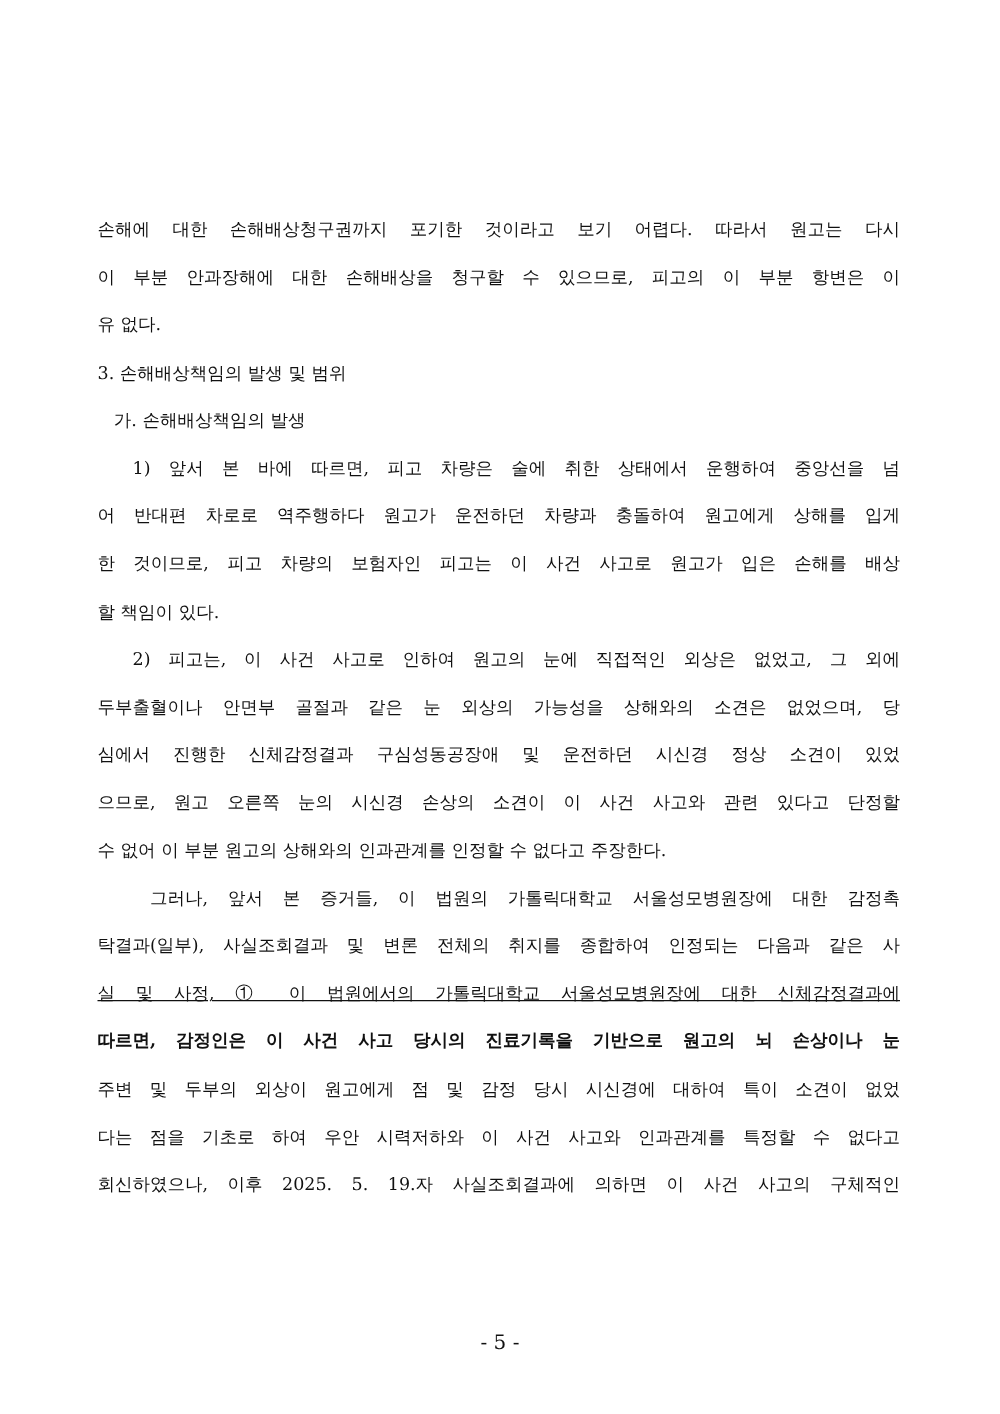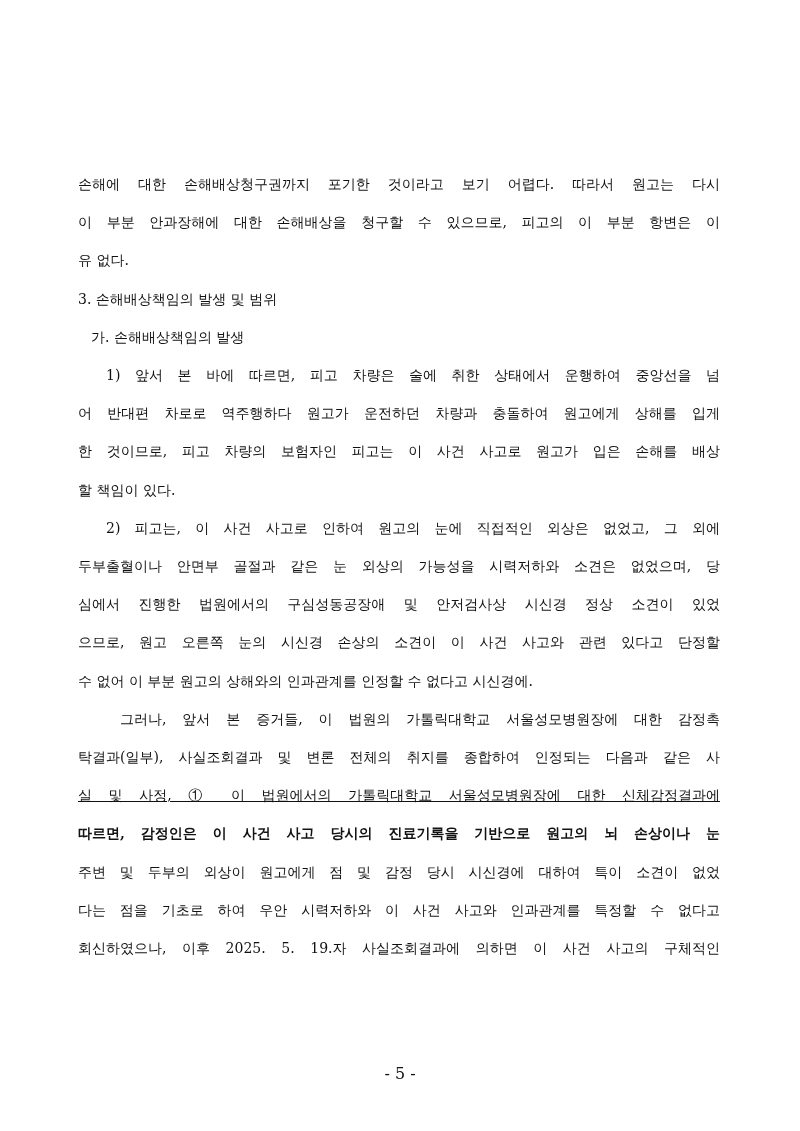--- a/index.html
+++ b/index.html
@@ -20,24 +20,24 @@
       <div class="line" style="top: 174px; left: 78px; width: 642px;">손해에 대한 손해배상청구권까지 포기한 것이라고 보기 어렵다. 따라서 원고는 다시</div>
       <div class="line" style="top: 212.2px; left: 78px; width: 642px;">이 부분 안과장해에 대한 손해배상을 청구할 수 있으므로, 피고의 이 부분 항변은 이</div>
       <div class="line last" style="top: 250.4px; left: 78px; width: 642px;">유 없다.</div>
       <div class="line last" style="top: 288.6px; left: 78px; width: 642px;">3. 손해배상책임의 발생 및 범위</div>
       <div class="line last" style="top: 326.8px; left: 91px; width: 629px;">가. 손해배상책임의 발생</div>
       <div class="line" style="top: 365px; left: 106px; width: 614px;">1) 앞서 본 바에 따르면, 피고 차량은 술에 취한 상태에서 운행하여 중앙선을 넘</div>
       <div class="line" style="top: 403.2px; left: 78px; width: 642px;">어 반대편 차로로 역주행하다 원고가 운전하던 차량과 충돌하여 원고에게 상해를 입게</div>
       <div class="line" style="top: 441.4px; left: 78px; width: 642px;">한 것이므로, 피고 차량의 보험자인 피고는 이 사건 사고로 원고가 입은 손해를 배상</div>
       <div class="line last" style="top: 479.6px; left: 78px; width: 642px;">할 책임이 있다.</div>
       <div class="line" style="top: 517.8px; left: 106px; width: 614px;">2) 피고는, 이 사건 사고로 인하여 원고의 눈에 직접적인 외상은 없었고, 그 외에</div>
-      <div class="line" style="top: 556px; left: 78px; width: 642px;">두부출혈이나 안면부 골절과 같은 눈 외상의 가능성을 시력저하와 소견은 없었으며, 당</div>
-      <div class="line" style="top: 594.2px; left: 78px; width: 642px;">심에서 진행한 법원에서의 구심성동공장애 및 안저검사상 시신경 정상 소견이 있었</div>
+      <div class="line" style="top: 556px; left: 78px; width: 642px;">두부출혈이나 안면부 골절과 같은 눈 외상의 가능성을 상해와의 소견은 없었으며, 당</div>
+      <div class="line" style="top: 594.2px; left: 78px; width: 642px;">심에서 진행한 신체감정결과 구심성동공장애 및 운전하던 시신경 정상 소견이 있었</div>
       <div class="line" style="top: 632.4px; left: 78px; width: 642px;">으므로, 원고 오른쪽 눈의 시신경 손상의 소견이 이 사건 사고와 관련 있다고 단정할</div>
-      <div class="line last" style="top: 670.6px; left: 78px; width: 642px;">수 없어 이 부분 원고의 상해와의 인과관계를 인정할 수 없다고 시신경에.</div>
+      <div class="line last" style="top: 670.6px; left: 78px; width: 642px;">수 없어 이 부분 원고의 상해와의 인과관계를 인정할 수 없다고 주장한다.</div>
       <div class="line" style="top: 708.8px; left: 120px; width: 600px;">그러나, 앞서 본 증거들, 이 법원의 가톨릭대학교 서울성모병원장에 대한 감정촉</div>
       <div class="line" style="top: 747px; left: 78px; width: 642px;">탁결과(일부), 사실조회결과 및 변론 전체의 취지를 종합하여 인정되는 다음과 같은 사</div>
       <div class="line" style="top: 785.2px; left: 78px; width: 642px; text-decoration: underline;">실 및 사정, ① 이 법원에서의 가톨릭대학교 서울성모병원장에 대한 신체감정결과에</div>
       <div class="line" style="top: 823.4px; left: 78px; width: 642px; font-weight: bold;">따르면, 감정인은 이 사건 사고 당시의 진료기록을 기반으로 원고의 뇌 손상이나 눈</div>
       <div class="line" style="top: 861.6px; left: 78px; width: 642px;">주변 및 두부의 외상이 원고에게 점 및 감정 당시 시신경에 대하여 특이 소견이 없었</div>
       <div class="line" style="top: 899.8px; left: 78px; width: 642px;">다는 점을 기초로 하여 우안 시력저하와 이 사건 사고와 인과관계를 특정할 수 없다고</div>
       <div class="line" style="top: 938px; left: 78px; width: 642px;">회신하였으나, 이후 2025. 5. 19.자 사실조회결과에 의하면 이 사건 사고의 구체적인</div>
     </div>
   <div class="page-number">- 5 -</div>
 </div>

